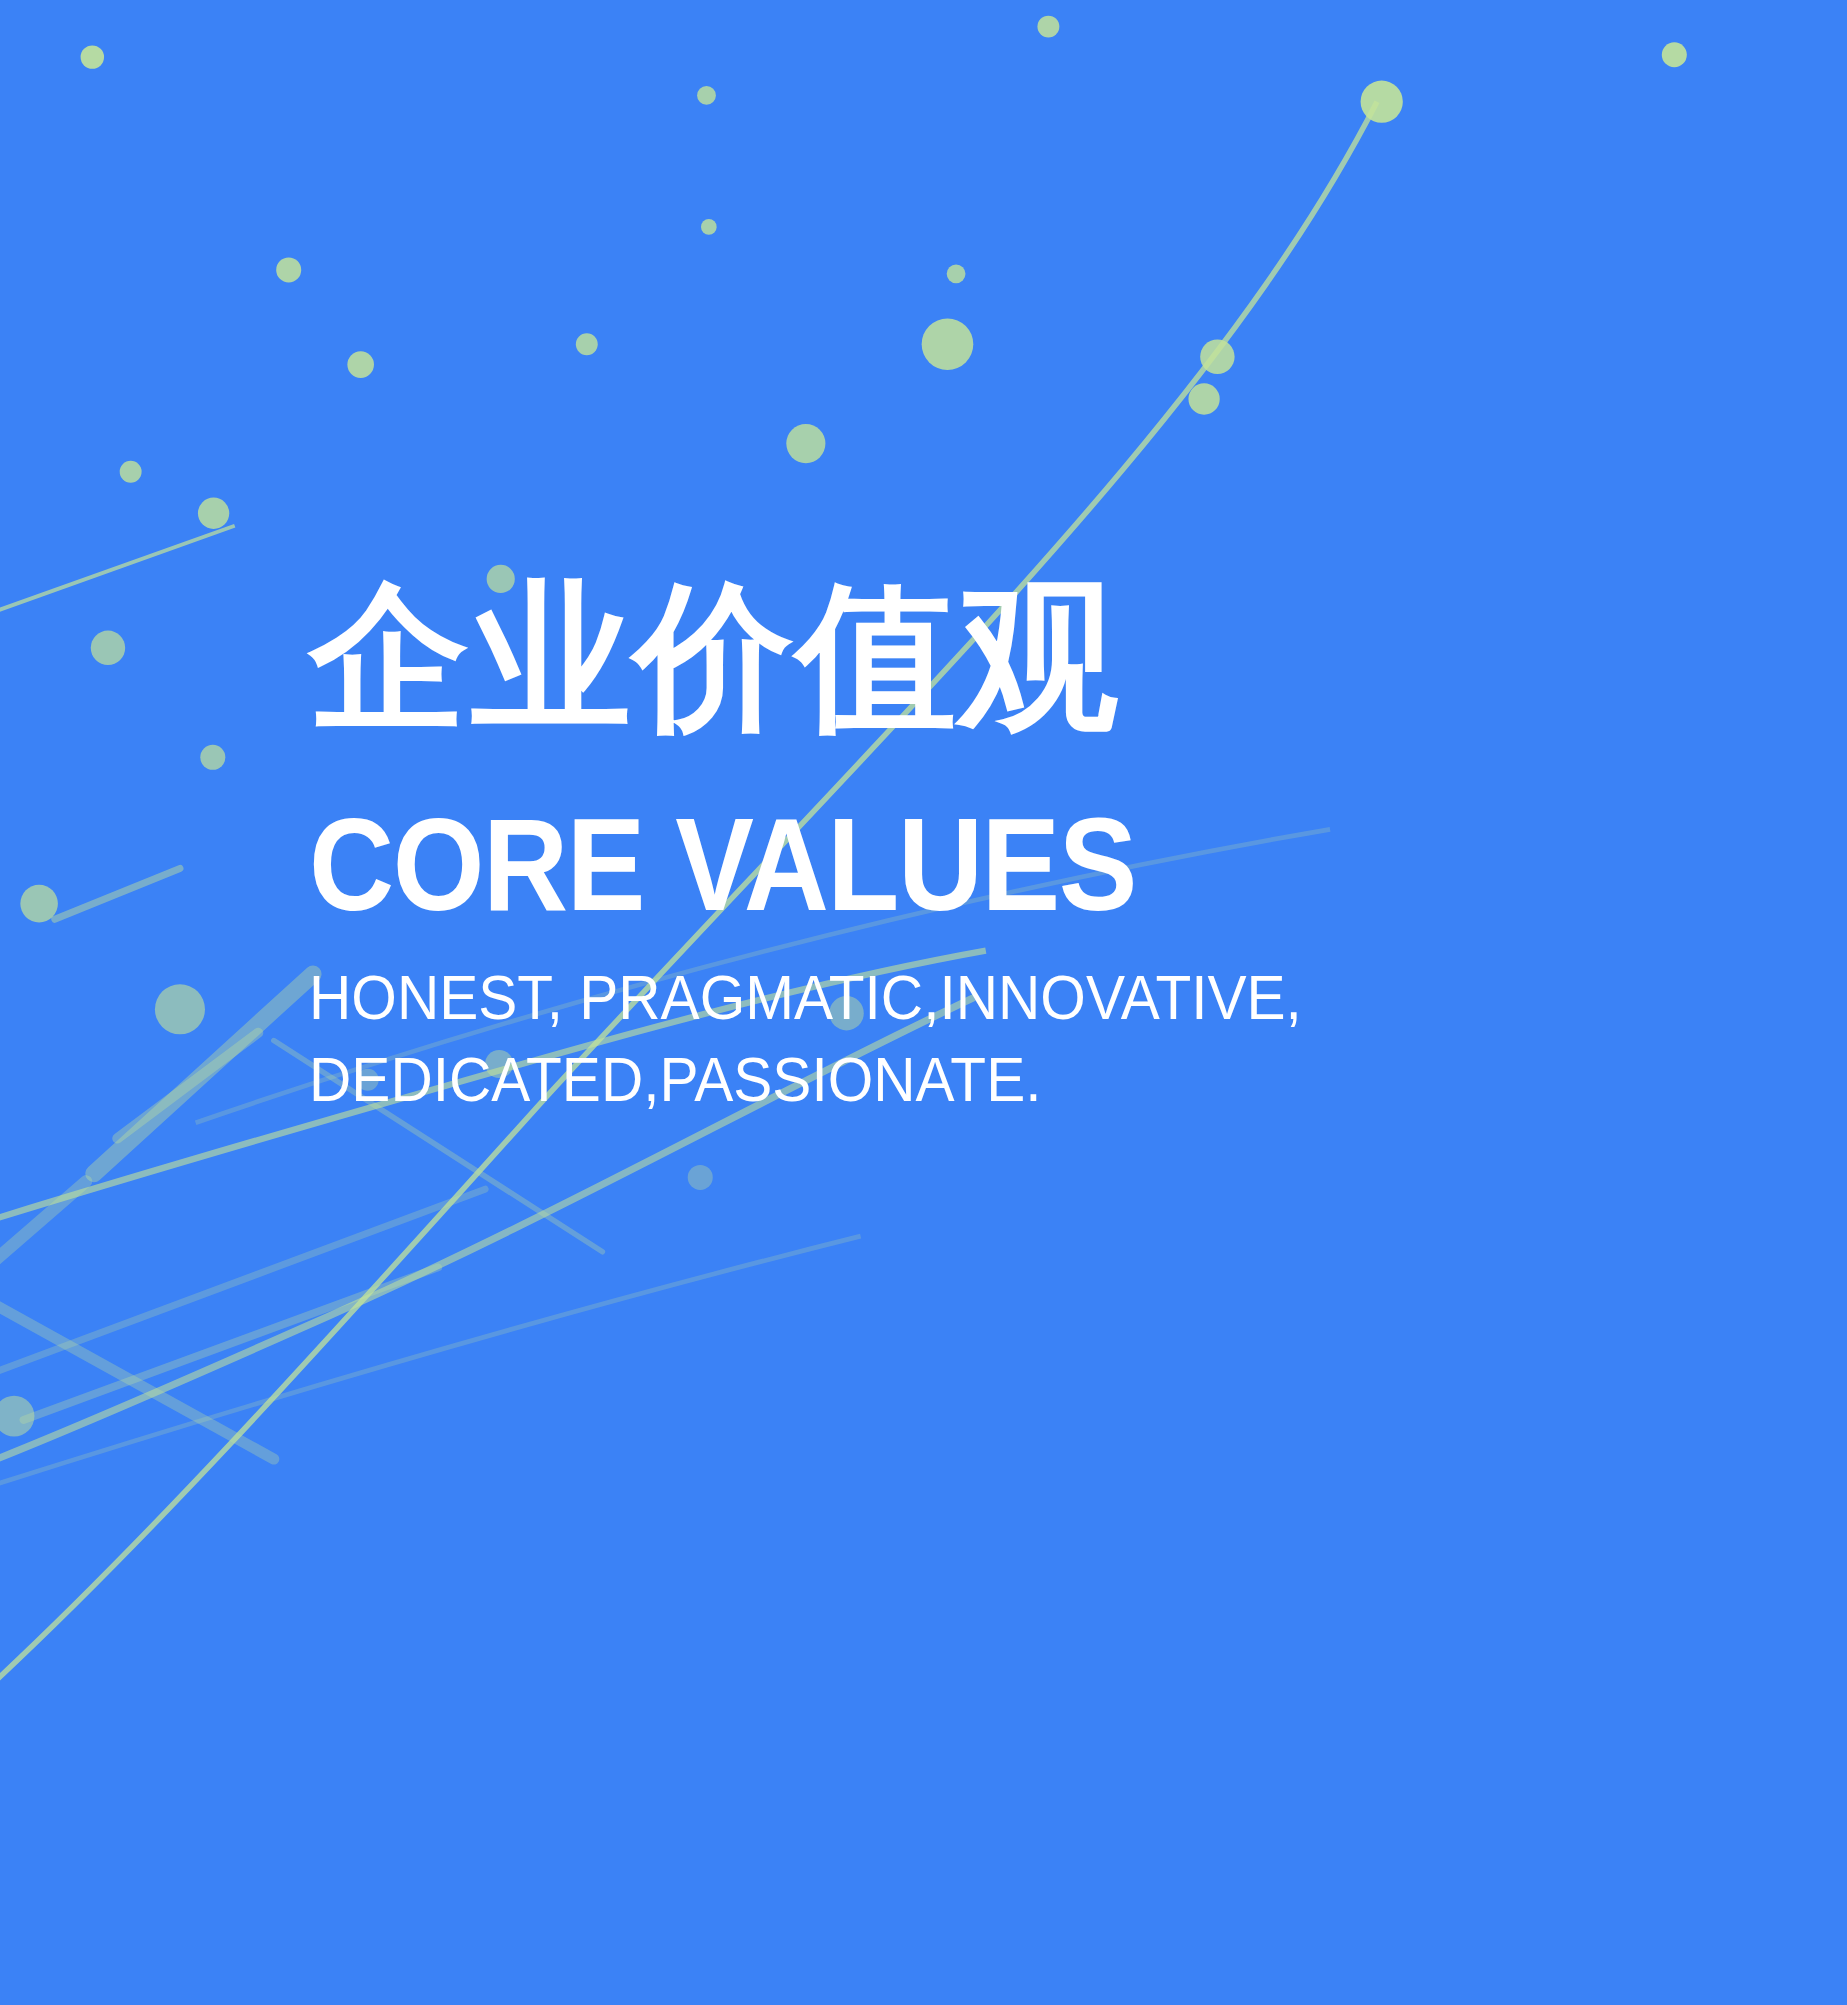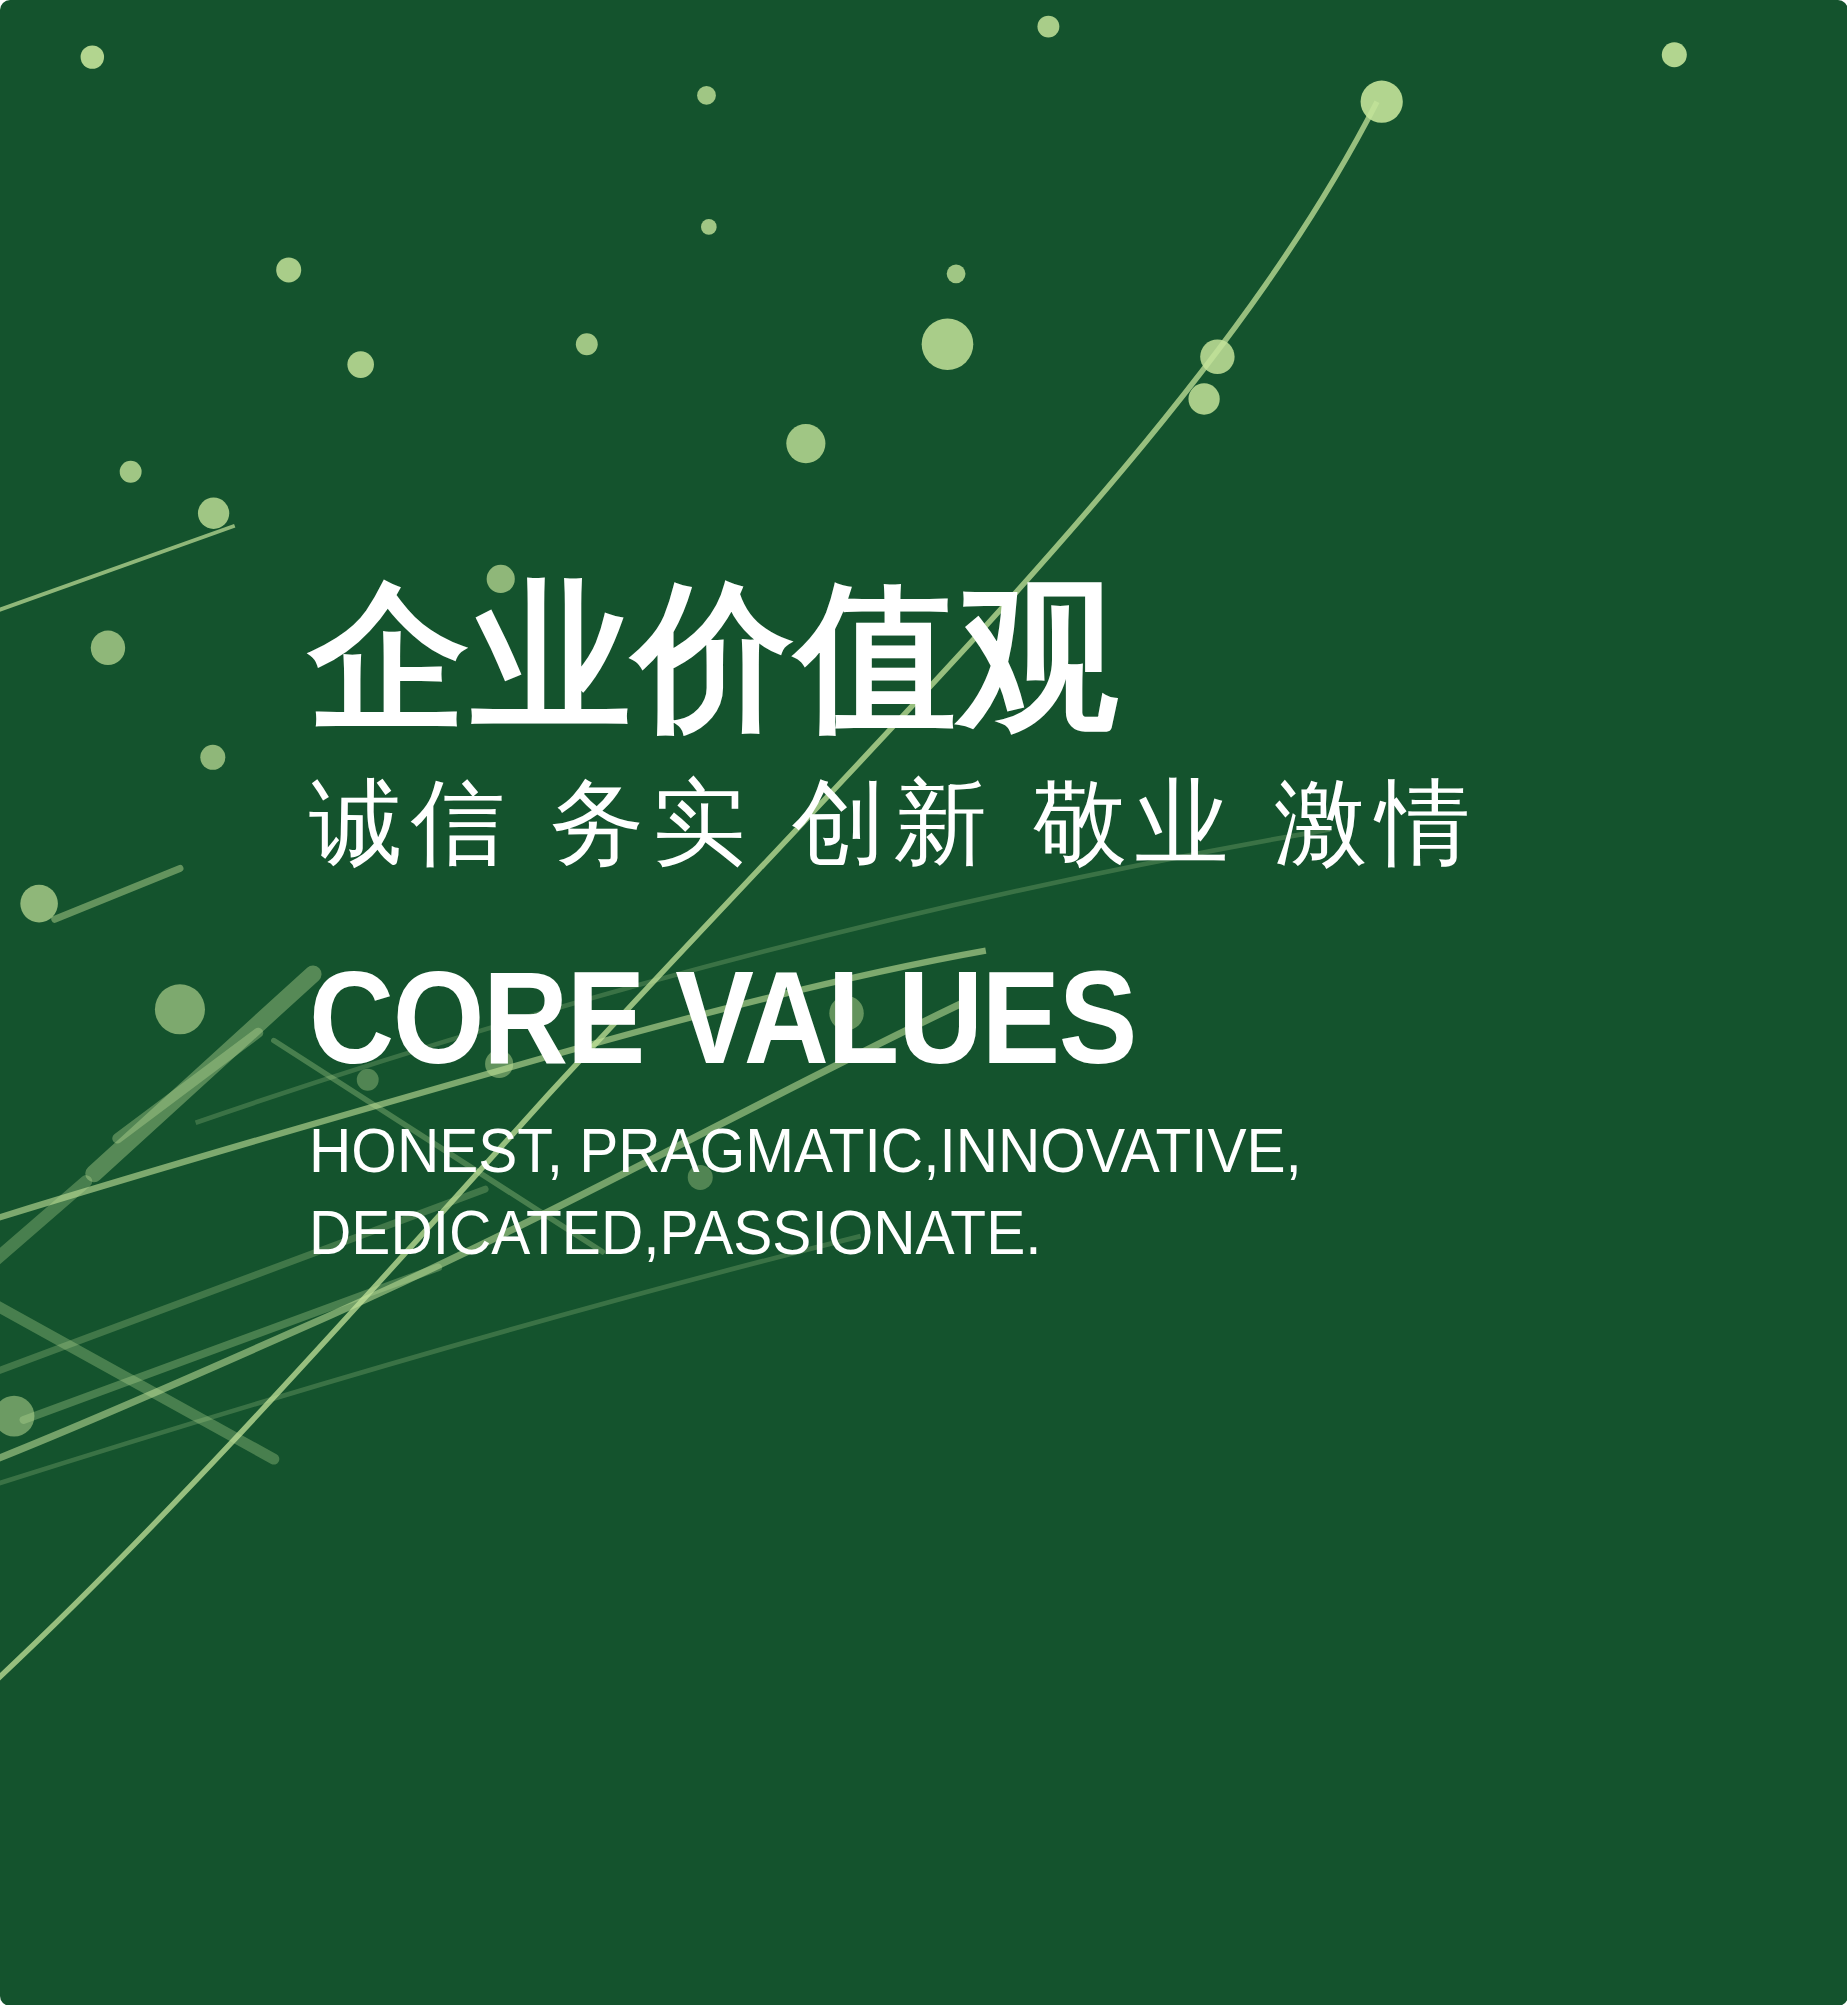--- a/index.html
+++ b/index.html
@@ -70,21 +70,21 @@
     margin-top:26.6px;
     transform:scaleX(0.93);
     transform-origin:left center;
     font-family:"Liberation Sans", sans-serif;
   }
   #subtitle-en span { display:block; white-space:nowrap; }
 </style>
 </head>
 <body>
 
-<div id="banner" style="background: #14532d; border-radius: 10px;">
+<div id="banner" style="background: #3b82f6;">
 
   <svg id="bg-network" viewBox="0 0 2362 2564" preserveAspectRatio="none" aria-hidden="true">
     <defs>
       <linearGradient id="fade" x1="0" y1="0" x2="1" y2="0">
         <stop offset="0" stop-color="#C6E49C" stop-opacity="0.85"></stop>
         <stop offset="1" stop-color="#C6E49C" stop-opacity="0.25"></stop>
       </linearGradient>
     </defs>
 
     <g stroke="#C3E39A" fill="none" stroke-opacity="0.75">
@@ -136,21 +136,20 @@
       <circle cx="638" cy="1360" r="18" fill-opacity="0.45"></circle>
       <circle cx="18" cy="1810" r="26" fill-opacity="0.5"></circle>
       <circle cx="895" cy="1505" r="16" fill-opacity="0.35"></circle>
       <circle cx="470" cy="1380" r="14" fill-opacity="0.35"></circle>
     </g>
   </svg>
 
   <div id="text-block">
     <div id="title-cn">企业价值观</div>
 
-    <div id="subtitle-cn">诚信  务实  创新  敬业  激情</div>
 
     <div id="title-en">CORE VALUES</div>
 
     <div id="subtitle-en">
       <span>HONEST, PRAGMATIC,INNOVATIVE,</span>
       <span>DEDICATED,PASSIONATE.</span>
     </div>
   </div>
 
 </div>

